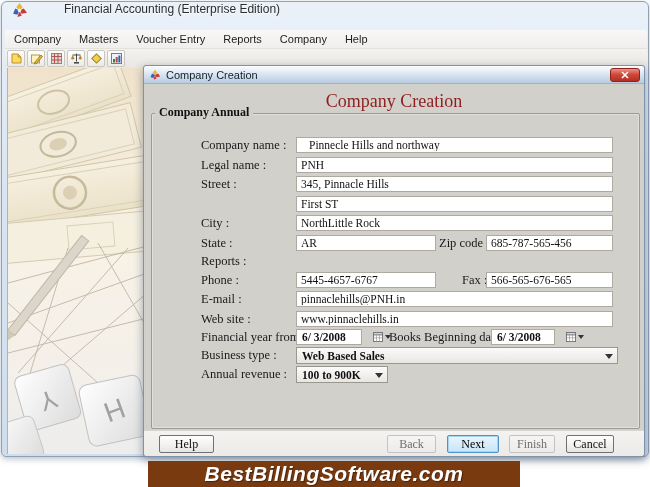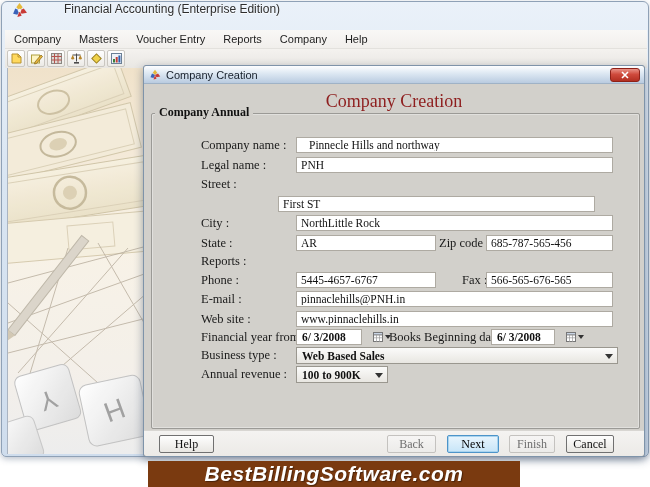--- a/index.html
+++ b/index.html
@@ -259,21 +259,22 @@
       <span class="flabel" style="left:318px; top:188px;">Fax :</span>
       <span class="flabel" style="left:57px; top:207px;">E-mail :</span>
       <span class="flabel" style="left:57px; top:227px;">Web site :</span>
       <span class="flabel" style="left:57px; top:245px;">Financial year from :</span>
       <span class="flabel" style="left:245px; top:245px;">Books Beginning date:</span>
       <span class="flabel" style="left:57px; top:263px;">Business type :</span>
       <span class="flabel" style="left:57px; top:282px;">Annual revenue :</span>
 
       <input class="tinput" style="left: 152px; top: 53px; width: 317px; padding-left: 12px;" value="Pinnecle Hills and northway">
       <input class="tinput" style="left: 152px; top: 73px; width: 317px;" value="PNH">
-      <input class="tinput" style="left: 134px; top: 112px; width: 317px;" value="First ST">
+      <input class="tinput" style="left: 152px; top: 92px; width: 317px;" value="345, Pinnacle Hills">
+      <input class="tinput" style="left: 152px; top: 112px; width: 317px;" value="First ST">
       <input class="tinput" style="left: 152px; top: 131px; width: 317px;" value="NorthLittle Rock">
       <input class="tinput" style="left: 152px; top: 151px; width: 140px;" value="AR">
       <input class="tinput" style="left: 342px; top: 151px; width: 127px;" value="685-787-565-456">
       <input class="tinput" style="left: 152px; top: 188px; width: 140px;" value="5445-4657-6767">
       <input class="tinput" style="left: 342px; top: 188px; width: 127px;" value="566-565-676-565">
       <input class="tinput" style="left: 152px; top: 207px; width: 317px;" value="pinnaclehills@PNH.in">
       <input class="tinput" style="left: 152px; top: 227px; width: 317px;" value="www.pinnaclehills.in">
 
 
       <div class="datebox" style="left:152px; top:245px; width:66px;">

